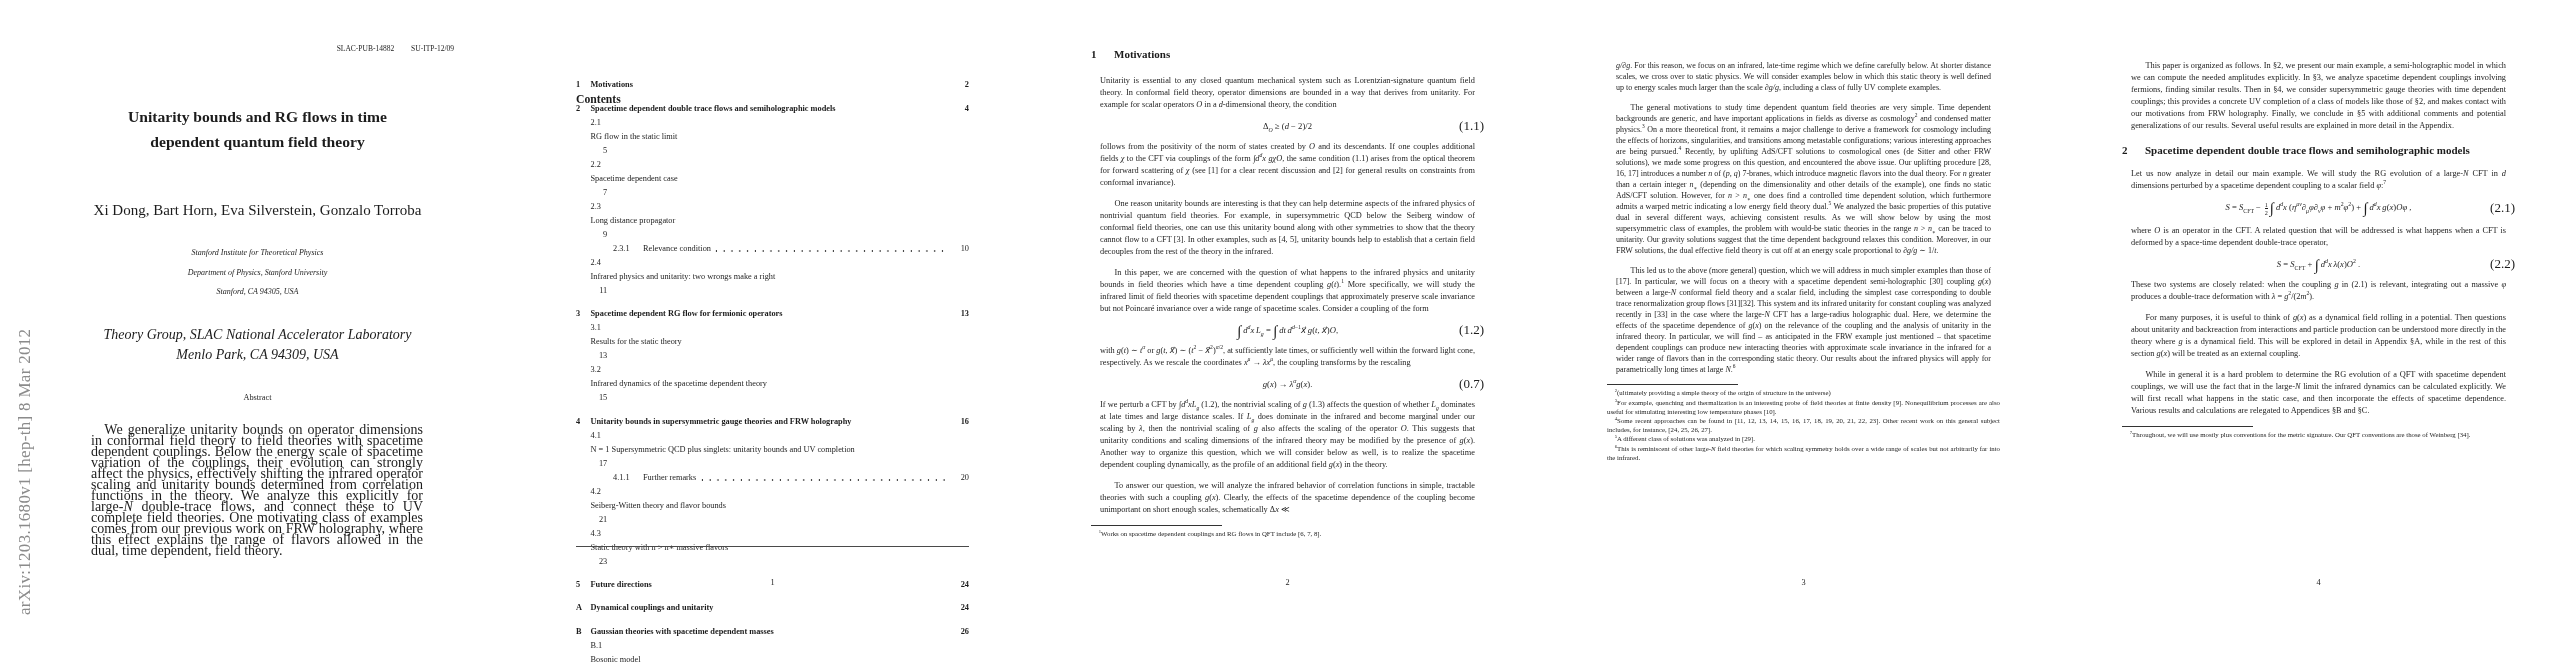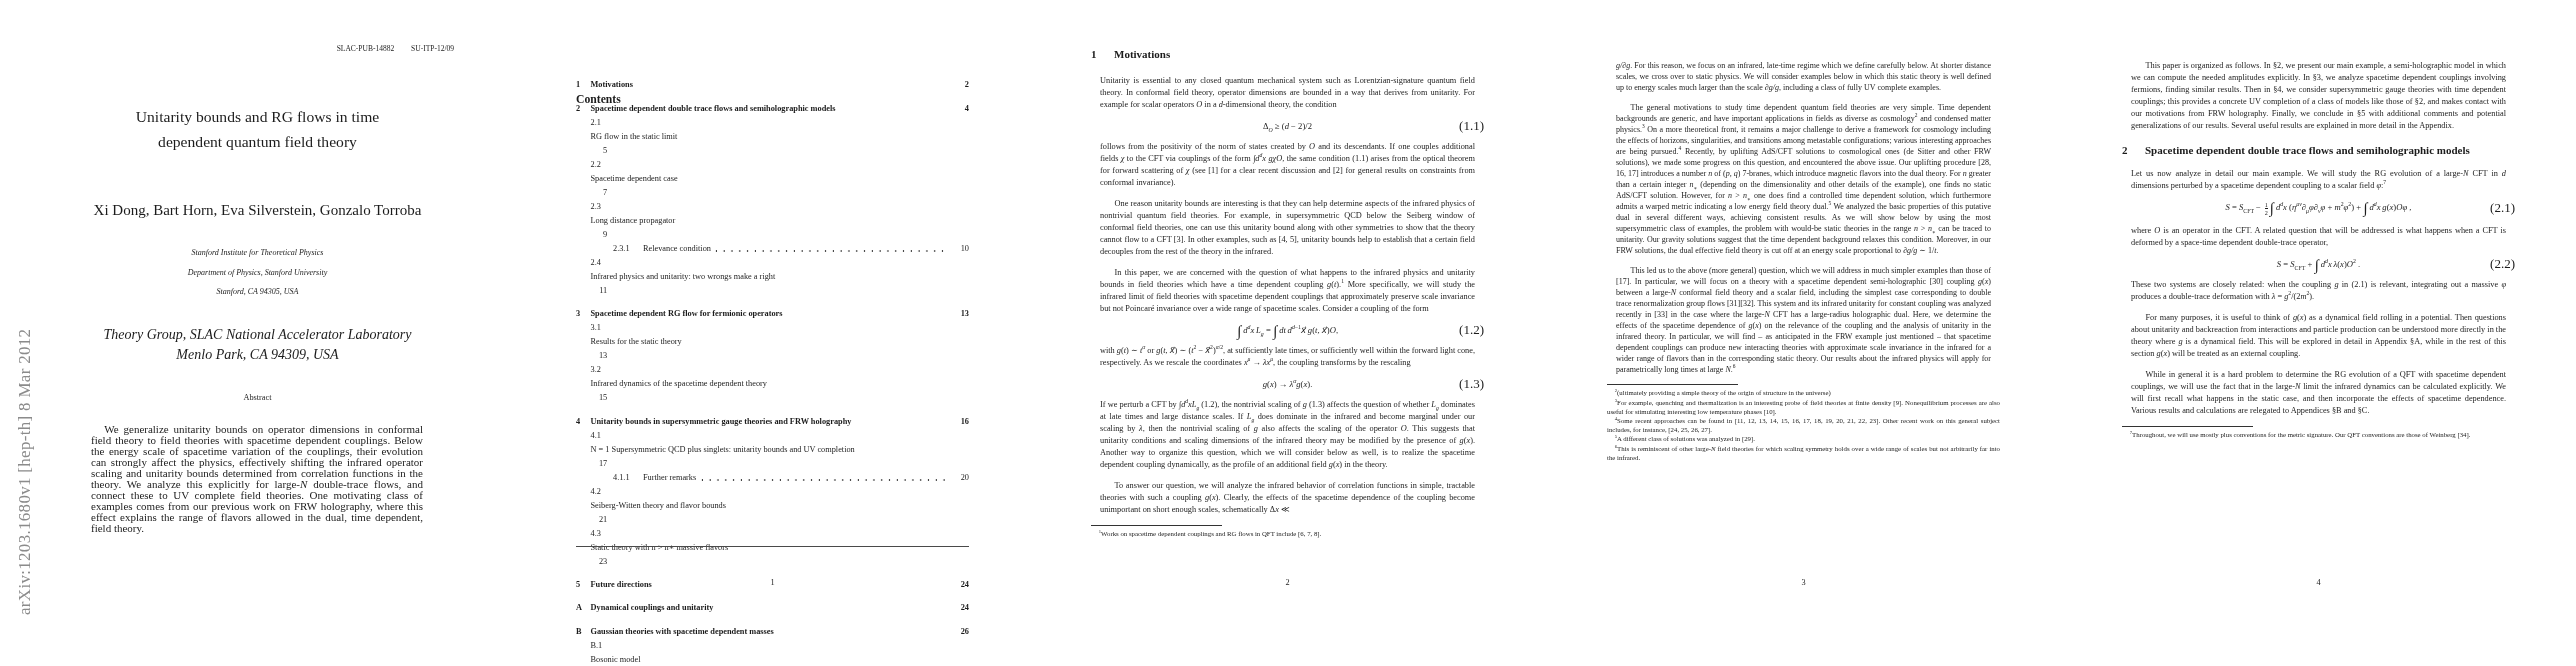--- a/index.html
+++ b/index.html
@@ -22,30 +22,30 @@
   p{margin:9px;}
   .indent{text-indent:14.5px;}
   .noindent{text-indent:0;}
   sup{font-size:0.68em;line-height:0;}
   sub{font-size:0.68em;line-height:0;}
 
   
   .preprint-line{position:absolute;top:44px;left:61px;width:393px;text-align:right;font-size:7.5px;}
   .preprint-line span{margin-left:15px;}
   .paper-title{position:absolute;top:104px;left:61px;width:393px;text-align:center;
-    font-size:15.6px;font-weight:normal;line-height:25px;}
+    font-size:15.6px;font-weight:bold;line-height:25px;}
   .authors{position:absolute;top:202px;left:61px;width:393px;text-align:center;font-size:15px;}
   .affil1{position:absolute;top:243px;left:61px;width:393px;text-align:center;
     font-style:italic;font-size:8px;line-height:19.5px;}
   .affil2{position:absolute;top:325px;left:61px;width:393px;text-align:center;
     font-style:italic;font-size:14px;line-height:19.5px;}
   .abstract-head{position:absolute;top:393px;left:61px;width:393px;text-align:center;
     font-weight:normal;font-size:8.3px;}
   .abstract-body{position:absolute;top:415px;left:82px;width:350px;
-    font-size:11px;line-height:11px;text-align:justify;}
+    font-size:14px;line-height:11px;text-align:justify;}
   .abstract-body p{text-indent:13.3px;}
   .watermark{
     position:absolute;left:14.5px;top:615px;transform:rotate(-90deg);transform-origin:0 0;
     white-space:nowrap;color:#8b8b8b;font-size:17px;letter-spacing:0.3px;
   }
 
   
   .contents-head{position:absolute;top:49px;left:61px;font-size:11.7px;font-weight:bold;margin-top:44px;}
   .toc-wrap{position:absolute;top:69px;left:61px;width:393px;font-size:8.3px;}
   .toc-row{display:flex;align-items:baseline;line-height:14px;}
@@ -286,21 +286,21 @@
     <p class="noindent">follows from the positivity of the norm of states created by <i>O</i> and its descendants. If one couples additional fields <i>χ</i> to the CFT via couplings of the form ∫<i>d<sup>d</sup>x gχO</i>, the same condition (1.1) arises from the optical theorem for forward scattering of <i>χ</i> (see [1] for a clear recent discussion and [2] for general results on constraints from conformal invariance).</p>
     <p class="indent">One reason unitarity bounds are interesting is that they can help determine aspects of the infrared physics of nontrivial quantum field theories. For example, in supersymmetric QCD below the Seiberg window of conformal field theories, one can use this unitarity bound along with other symmetries to show that the theory cannot flow to a CFT [3]. In other examples, such as [4, 5], unitarity bounds help to establish that a certain field decouples from the rest of the theory in the infrared.</p>
     <p class="indent">In this paper, we are concerned with the question of what happens to the infrared physics and unitarity bounds in field theories which have a time dependent coupling <i>g</i>(<i>t</i>).<sup>1</sup> More specifically, we will study the infrared limit of field theories with spacetime dependent couplings that approximately preserve scale invariance but not Poincaré invariance over a wide range of spacetime scales. Consider a coupling of the form</p>
     <div class="eq-row">
       <span><span class="bigint">∫</span> <i>d<sup>d</sup>x</i> <i>L</i><sub><i>g</i></sub> = <span class="bigint">∫</span> <i>dt d</i><sup><i>d</i>−1</sup><i>x⃗</i> <i>g</i>(<i>t</i>, <i>x⃗</i>)<i>O</i>,</span>
       <span class="eq-tag">(1.2)</span>
     </div>
     <p class="noindent">with <i>g</i>(<i>t</i>) ∼ <i>t<sup>α</sup></i> or <i>g</i>(<i>t</i>, <i>x⃗</i>) ∼ (<i>t</i><sup>2</sup> − <i>x⃗</i><sup>2</sup>)<sup><i>α</i>/2</sup>, at sufficiently late times, or sufficiently well within the forward light cone, respectively. As we rescale the coordinates <i>x<sup>μ</sup></i> → <i>λx<sup>μ</sup></i>, the coupling transforms by the rescaling</p>
     <div class="eq-row">
       <span><i>g</i>(<i>x</i>) → <i>λ<sup>α</sup>g</i>(<i>x</i>).</span>
-      <span class="eq-tag">(1.3)</span>
+      <span class="eq-tag">(0.7)</span>
     </div>
     <p class="noindent">If we perturb a CFT by ∫<i>d<sup>d</sup>xL</i><sub><i>g</i></sub> (1.2), the nontrivial scaling of <i>g</i> (1.3) affects the question of whether <i>L</i><sub><i>g</i></sub> dominates at late times and large distance scales. If <i>L</i><sub><i>g</i></sub> does dominate in the infrared and become marginal under our scaling by <i>λ</i>, then the nontrivial scaling of <i>g</i> also affects the scaling of the operator <i>O</i>. This suggests that unitarity conditions and scaling dimensions of the infrared theory may be modified by the presence of <i>g</i>(<i>x</i>). Another way to organize this question, which we will consider below as well, is to realize the spacetime dependent coupling dynamically, as the profile of an additional field <i>g</i>(<i>x</i>) in the theory.</p>
     <p class="indent">To answer our question, we will analyze the infrared behavior of correlation functions in simple, tractable theories with such a coupling <i>g</i>(<i>x</i>). Clearly, the effects of the spacetime dependence of the coupling become unimportant on short enough scales, schematically Δ<i>x</i> ≪</p>
     <div class="fn-block">
       <div class="fn-rule"></div>
       <div class="fn"><sup>1</sup>Works on spacetime dependent couplings and RG flows in QFT include [6, 7, 8].</div>
     </div>
   </div>
   <div class="page-number">2</div>
 </div>

